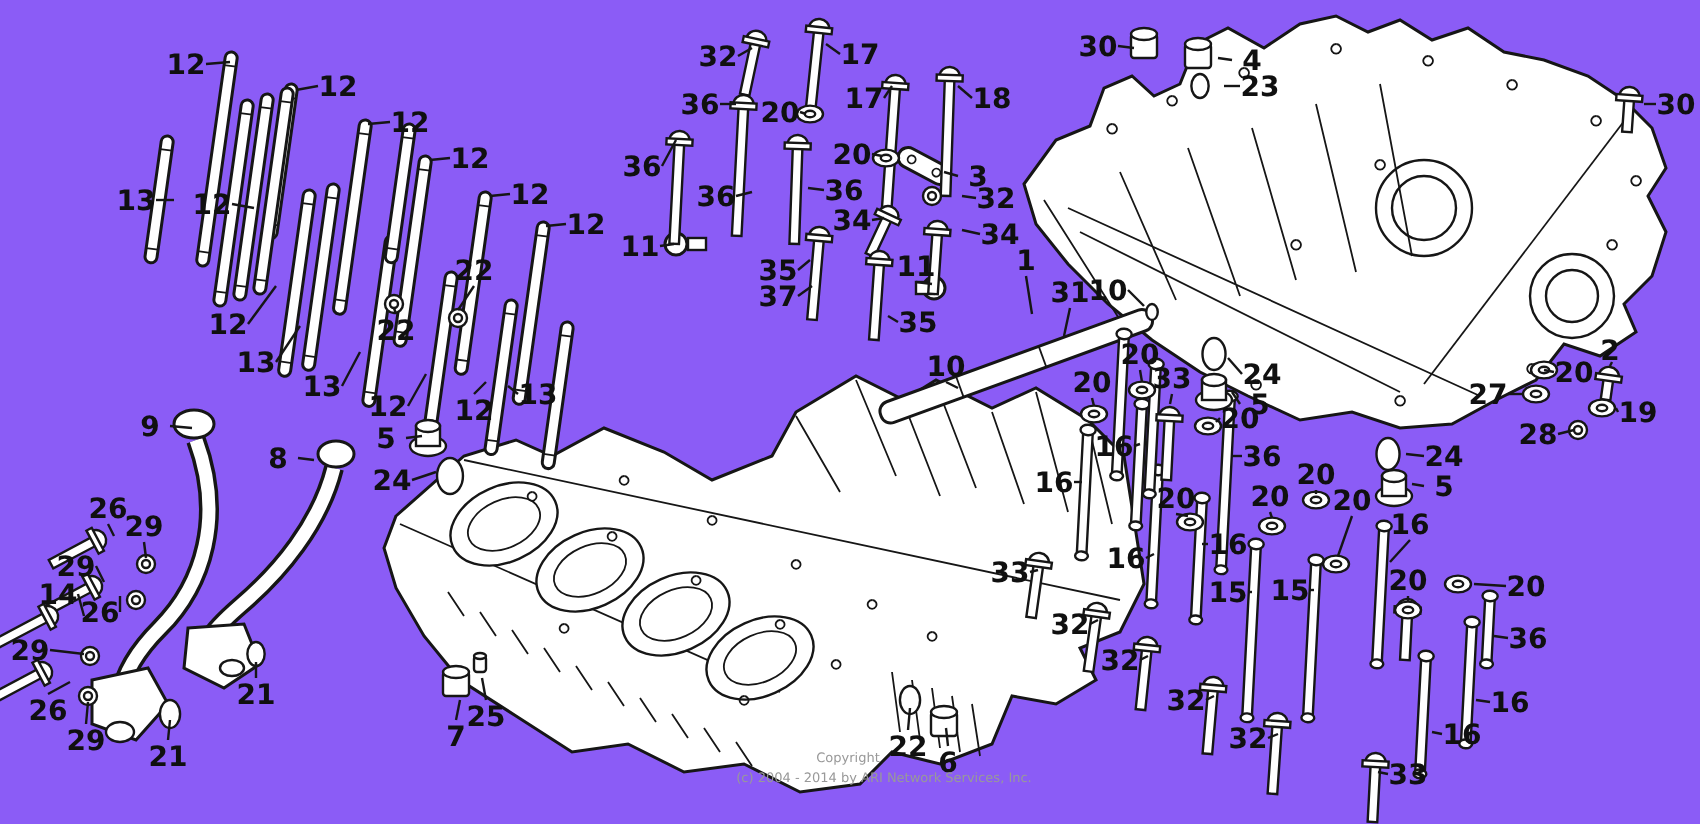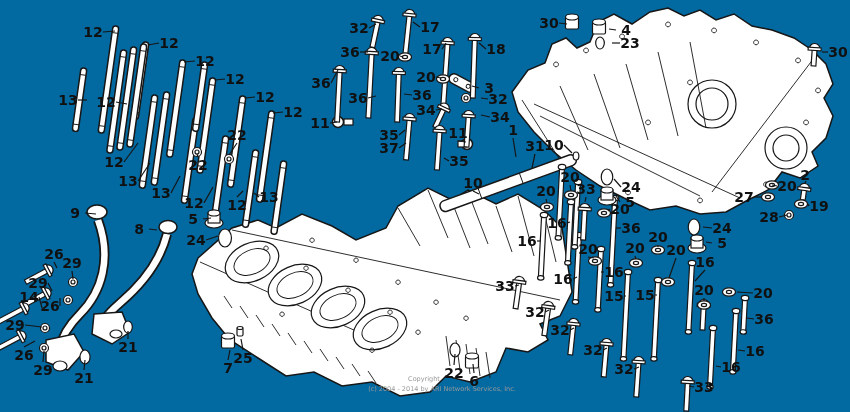--- a/index.html
+++ b/index.html
@@ -1,17 +1,17 @@
 <!DOCTYPE html>
 <html><head>
 <meta charset="utf-8">
 <title>Diagram</title>
 <style>
   html,body{margin:0;padding:0;background:#fff;}
-  .stage{position:relative;width:850px;height:412px;background:#0369a1;overflow:hidden;
+  .stage{position:relative;width:850px;height:412px;background:#8b5cf6;overflow:hidden;
          font-family:"DejaVu Sans","Liberation Sans",sans-serif;}
   svg{display:block;}
   .pw{fill:#ffffff;stroke:#161616;stroke-width:1.5;}
   .pwt{fill:#ffffff;stroke:#161616;stroke-width:1.2;}
   .lnf{stroke:#161616;stroke-width:0.9;fill:none;}
   .leader{stroke:#161616;stroke-width:1.2;fill:none;}
   text.callout{font:700 14px "DejaVu Sans",sans-serif;fill:#101010;}
   text.wm{fill:#999999;font:400 6.5px "DejaVu Sans",sans-serif;}
   .pipe{stroke:#161616;stroke-width:10;fill:none;}
   .pipein{stroke:#ffffff;stroke-width:6.5;fill:none;}

